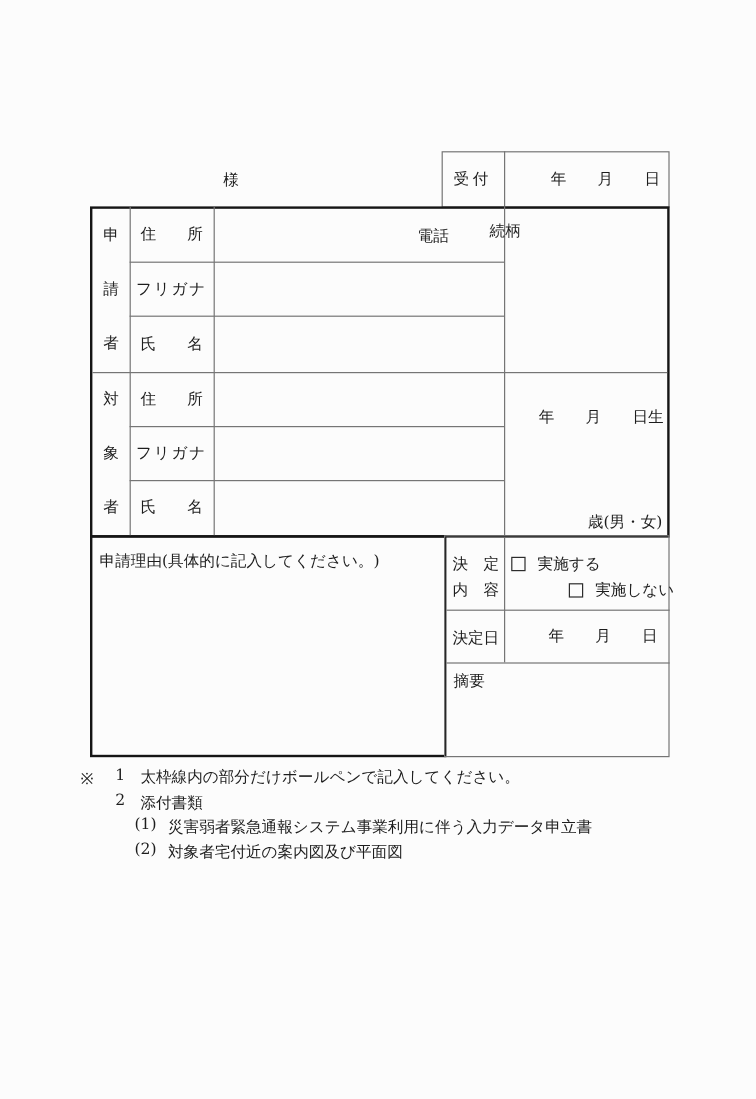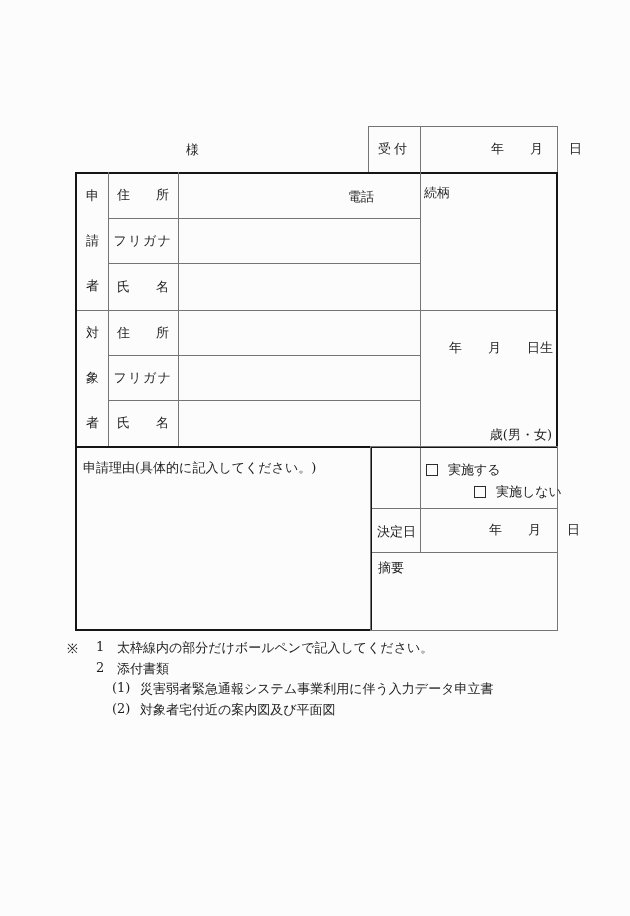--- a/index.html
+++ b/index.html
@@ -7,21 +7,21 @@
     position:relative; width:630px; height:916px; background:#fcfcfc;
     font-family:"DejaVu Serif","Liberation Serif",serif;
     color:#1d1d1d; font-size:13px; overflow:hidden;
   }
   .abs  { position:absolute; }
   .line { position:absolute; background:#757575; }
   .rect { position:absolute; border:1px solid #757575; box-sizing:border-box; background:transparent; }
   .thick{ position:absolute; border:2px solid #151515; box-sizing:border-box; background:transparent; }
   .cell { position:absolute; display:flex; align-items:center; box-sizing:border-box;font-family:Liberation Mono, monospace; }
   .center{ justify-content:center; }
-  .right { justify-content:flex-end;margin-left:32px; }
+  .right { justify-content:flex-end; }
   .vcol { position:absolute; display:flex; flex-direction:column; }
   .vcol span { flex:1; display:flex; align-items:center; justify-content:center; }
   .title { position:absolute; left:0; width:630px; text-align:center; letter-spacing:4.5px; }
   .ls3 { letter-spacing:3px; }
   .ls15{ letter-spacing:1.5px; }
   .opt { position:absolute; display:flex; align-items:center; }
   .cb  { display:inline-block; width:10px; height:10px; border:1px solid #2c2c2c; margin-right:10px; background:#fcfcfc; }
   .note span { position:absolute; white-space:nowrap; }
 </style>
 </head>
@@ -57,21 +57,21 @@
     <span>請</span>
     <span>者</span>
   </div>
   <div class="cell center" style="left:108px; top:172px; width:70px; height:46px;">住　　所</div>
   <div class="cell center ls15" style="left:108px; top:218px; width:70px; height:45px;">フリガナ</div>
   <div class="cell center" style="left:108px; top:263px; width:70px; height:47px;">氏　　名</div>
   <div class="cell" style="left:178px; top:172px; width:242px; height:46px;"></div>
   <div class="abs" style="left:348px; top:188px;">電話</div>
   <div class="cell" style="left:178px; top:218px; width:242px; height:45px;"></div>
   <div class="cell" style="left:178px; top:263px; width:242px; height:47px;"></div>
-  <div class="abs" style="left:416px; top:172px; width:138px; height:138px;">
+  <div class="abs" style="left:400px; top:172px; width:138px; height:138px;">
     <span class="abs" style="left:8px; top:12px;">続柄</span>
   </div>
 
   <div class="vcol" style="left:77px; top:311px; width:31px; height:134px;">
     <span>対</span>
     <span>象</span>
     <span>者</span>
   </div>
   <div class="cell center" style="left:108px; top:310px; width:70px; height:45px;">住　　所</div>
   <div class="cell center ls15" style="left:108px; top:355px; width:70px; height:45px;">フリガナ</div>
@@ -81,20 +81,24 @@
   <div class="cell" style="left:178px; top:400px; width:242px; height:46px;"></div>
   <div class="abs" style="left:420px; top:310px; width:138px; height:136px;">
     <span class="abs" style="right:5px; top:29px;">年　　月　　日生</span>
     <span class="abs" style="right:6px; top:116px;">歳(男・女)</span>
   </div>
 
   <div class="abs" style="left:77px; top:448px; width:293px; height:181px;border-radius:16px;">
     <span class="abs" style="left:6px; top:11px;">申請理由(具体的に記入してください。)</span>
   </div>
 
+  <div class="abs" style="left:372px; top:448px; width:48px; height:60px;">
+    <span class="abs" style="left:5px; top:13px;">決　定</span>
+    <span class="abs" style="left:5px; top:35px;">内　容</span>
+  </div>
   <div class="opt" style="left:426px; top:461px;">
     <span class="cb"></span>
     <span>実施する</span>
   </div>
   <div class="opt" style="left:426px; top:483px;padding-left:48px;">
     <span class="cb"></span>
     <span>実施しない</span>
   </div>
 
   <div class="abs" style="left:377px; top:523px;">決定日</div>

